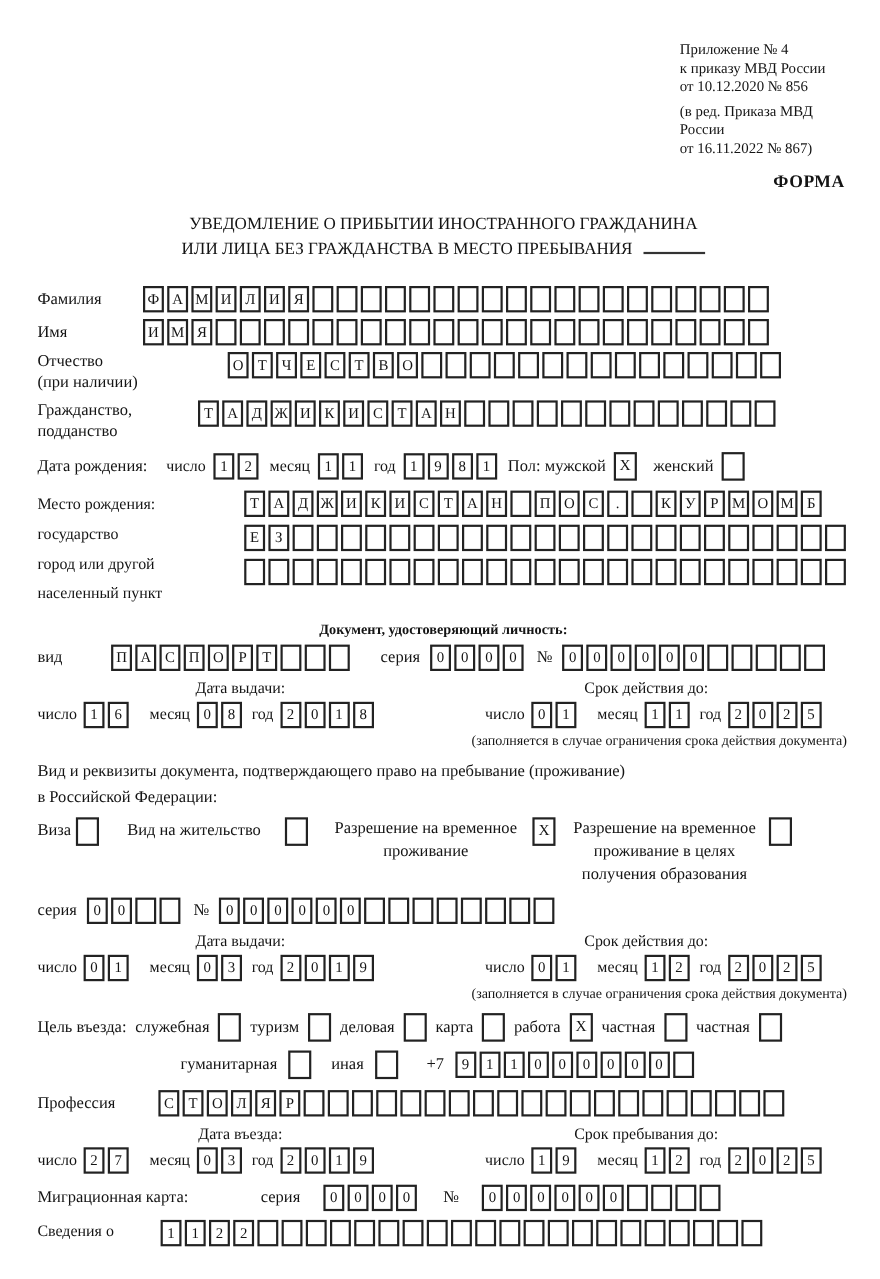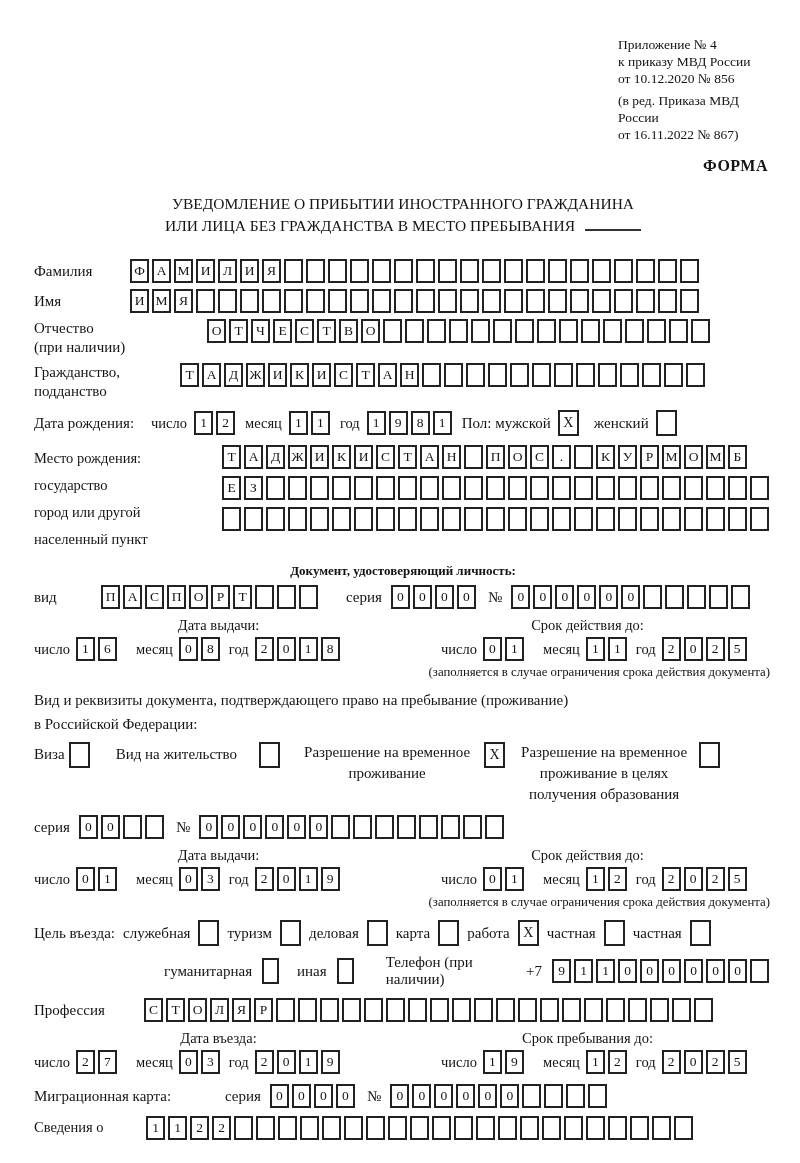--- a/index.html
+++ b/index.html
@@ -248,21 +248,20 @@
     <span>частная</span>
     <span class="checkbox"></span>
     <span>частная</span>
     <span class="checkbox"></span>
   </div>
   <div class="purpose-row2">
     <span>гуманитарная</span>
     <span class="checkbox"></span>
     <span style="margin-left:8px;">иная</span>
     <span class="checkbox"></span>
-    <span style="margin-left:22px;">Телефон (при наличии)</span>
     <span style="margin-left:16px;">+7</span>
     <span class="cells"><span class="cell">9</span><span class="cell">1</span><span class="cell">1</span><span class="cell">0</span><span class="cell">0</span><span class="cell">0</span><span class="cell">0</span><span class="cell">0</span><span class="cell">0</span><span class="cell"></span></span>
   </div>
 
   <div class="row vcenter" style="margin-top:10px;">
     <span class="lbl w-name" style="width:110px;">Профессия</span>
     <span class="cells"><span class="cell">С</span><span class="cell">Т</span><span class="cell">О</span><span class="cell">Л</span><span class="cell">Я</span><span class="cell">Р</span><span class="cell"></span><span class="cell"></span><span class="cell"></span><span class="cell"></span><span class="cell"></span><span class="cell"></span><span class="cell"></span><span class="cell"></span><span class="cell"></span><span class="cell"></span><span class="cell"></span><span class="cell"></span><span class="cell"></span><span class="cell"></span><span class="cell"></span><span class="cell"></span><span class="cell"></span><span class="cell"></span><span class="cell"></span><span class="cell"></span></span>
   </div>
 
   <div class="date-pair">
@@ -283,21 +282,21 @@
         <span class="dlbl">число</span>
         <span class="cells"><span class="cell">1</span><span class="cell">9</span></span>
         <span class="dlbl" style="margin-left:10px;">месяц</span>
         <span class="cells"><span class="cell">1</span><span class="cell">2</span></span>
         <span class="dlbl">год</span>
         <span class="cells"><span class="cell">2</span><span class="cell">0</span><span class="cell">2</span><span class="cell">5</span></span>
       </div>
     </div>
   </div>
 
-  <div class="row vcenter" style="gap:9px; margin-top:10px;">
+  <div class="row vcenter" style="gap:21px; margin-top:10px;">
     <span class="lbl" style="width:182px;">Миграционная карта:</span>
     <span class="lbl">серия</span>
     <span class="cells"><span class="cell">0</span><span class="cell">0</span><span class="cell">0</span><span class="cell">0</span></span>
     <span class="lbl">№</span>
     <span class="cells"><span class="cell">0</span><span class="cell">0</span><span class="cell">0</span><span class="cell">0</span><span class="cell">0</span><span class="cell">0</span><span class="cell"></span><span class="cell"></span><span class="cell"></span><span class="cell"></span></span>
   </div>
 
   <div class="row" style="margin-top:8px;">
     <span class="lbl-col w-reps" style="line-height:23px; font-size:14.5px;">
       <div>Сведения о</div>

